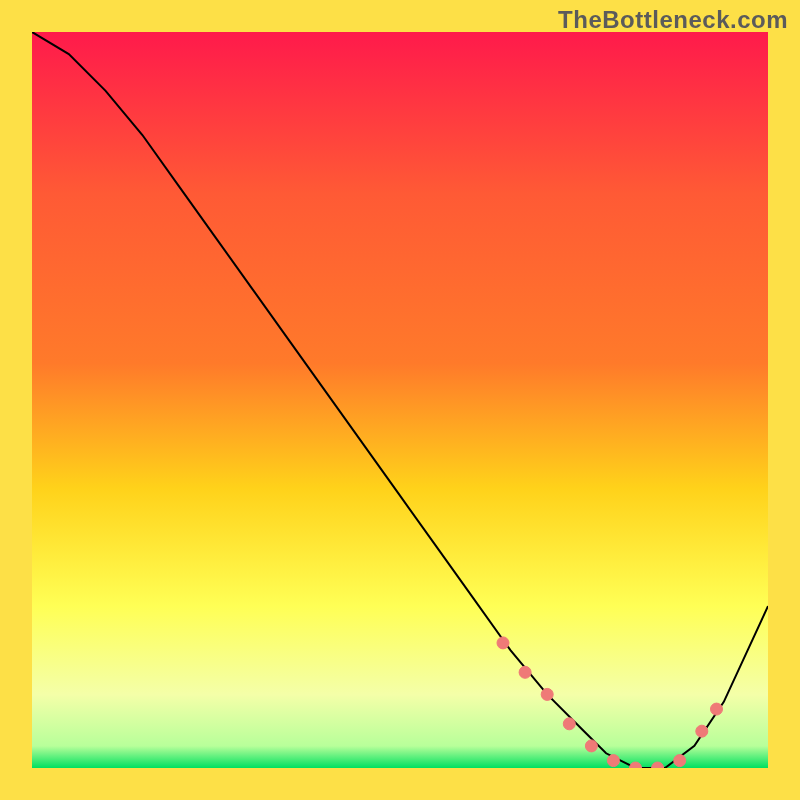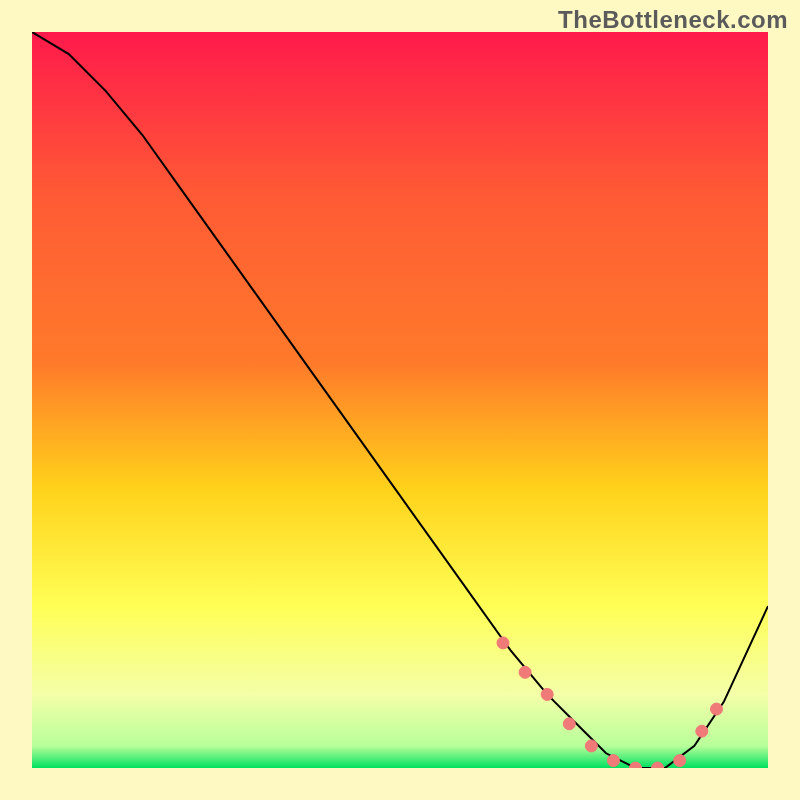--- a/index.html
+++ b/index.html
@@ -8,21 +8,21 @@
     width: 800px;
     height: 800px;
     background: #000;
     overflow: hidden;
     font-family: Arial, Helvetica, sans-serif;
   }
   .frame {
     position: relative;
     width: 800px;
     height: 800px;
-    background: #fef9c3;
+    background: #fde047;
   }
   .watermark {
     position: absolute;
     top: 6px;
     right: 12px;
     color: #5b5b5b;
     font-size: 24px;
     font-weight: 600;
     letter-spacing: 0.5px;
     user-select: none;

